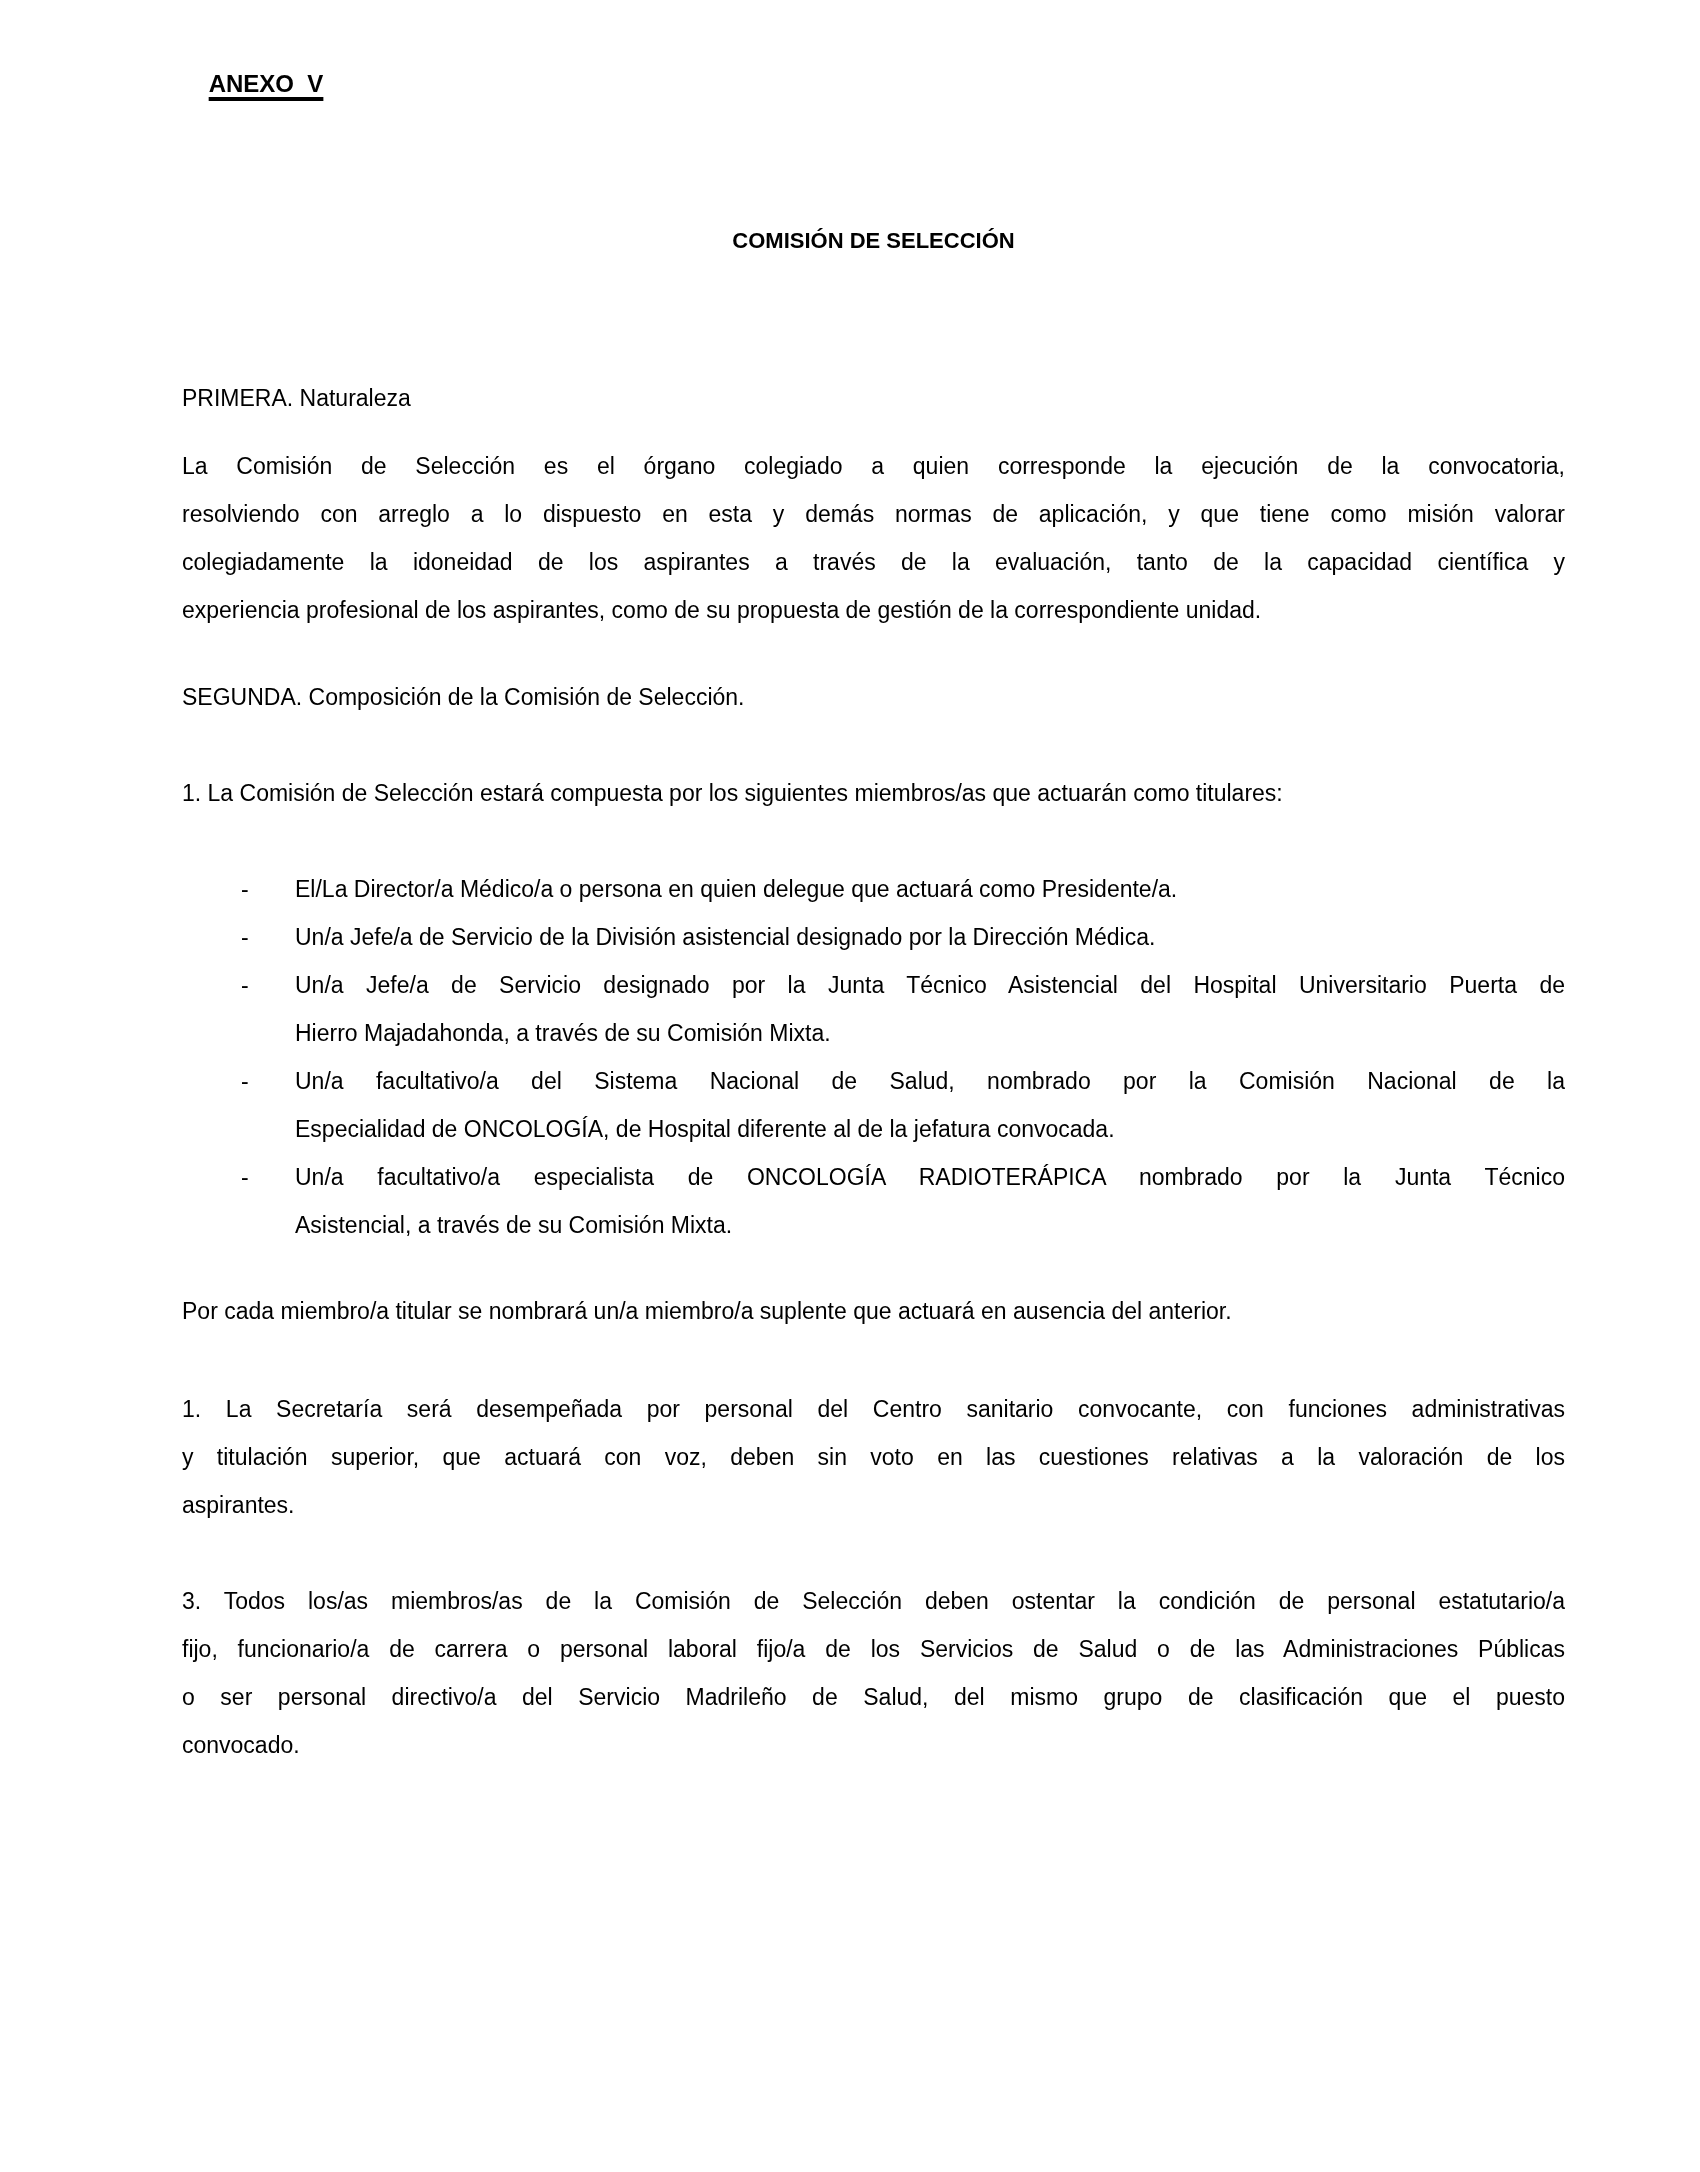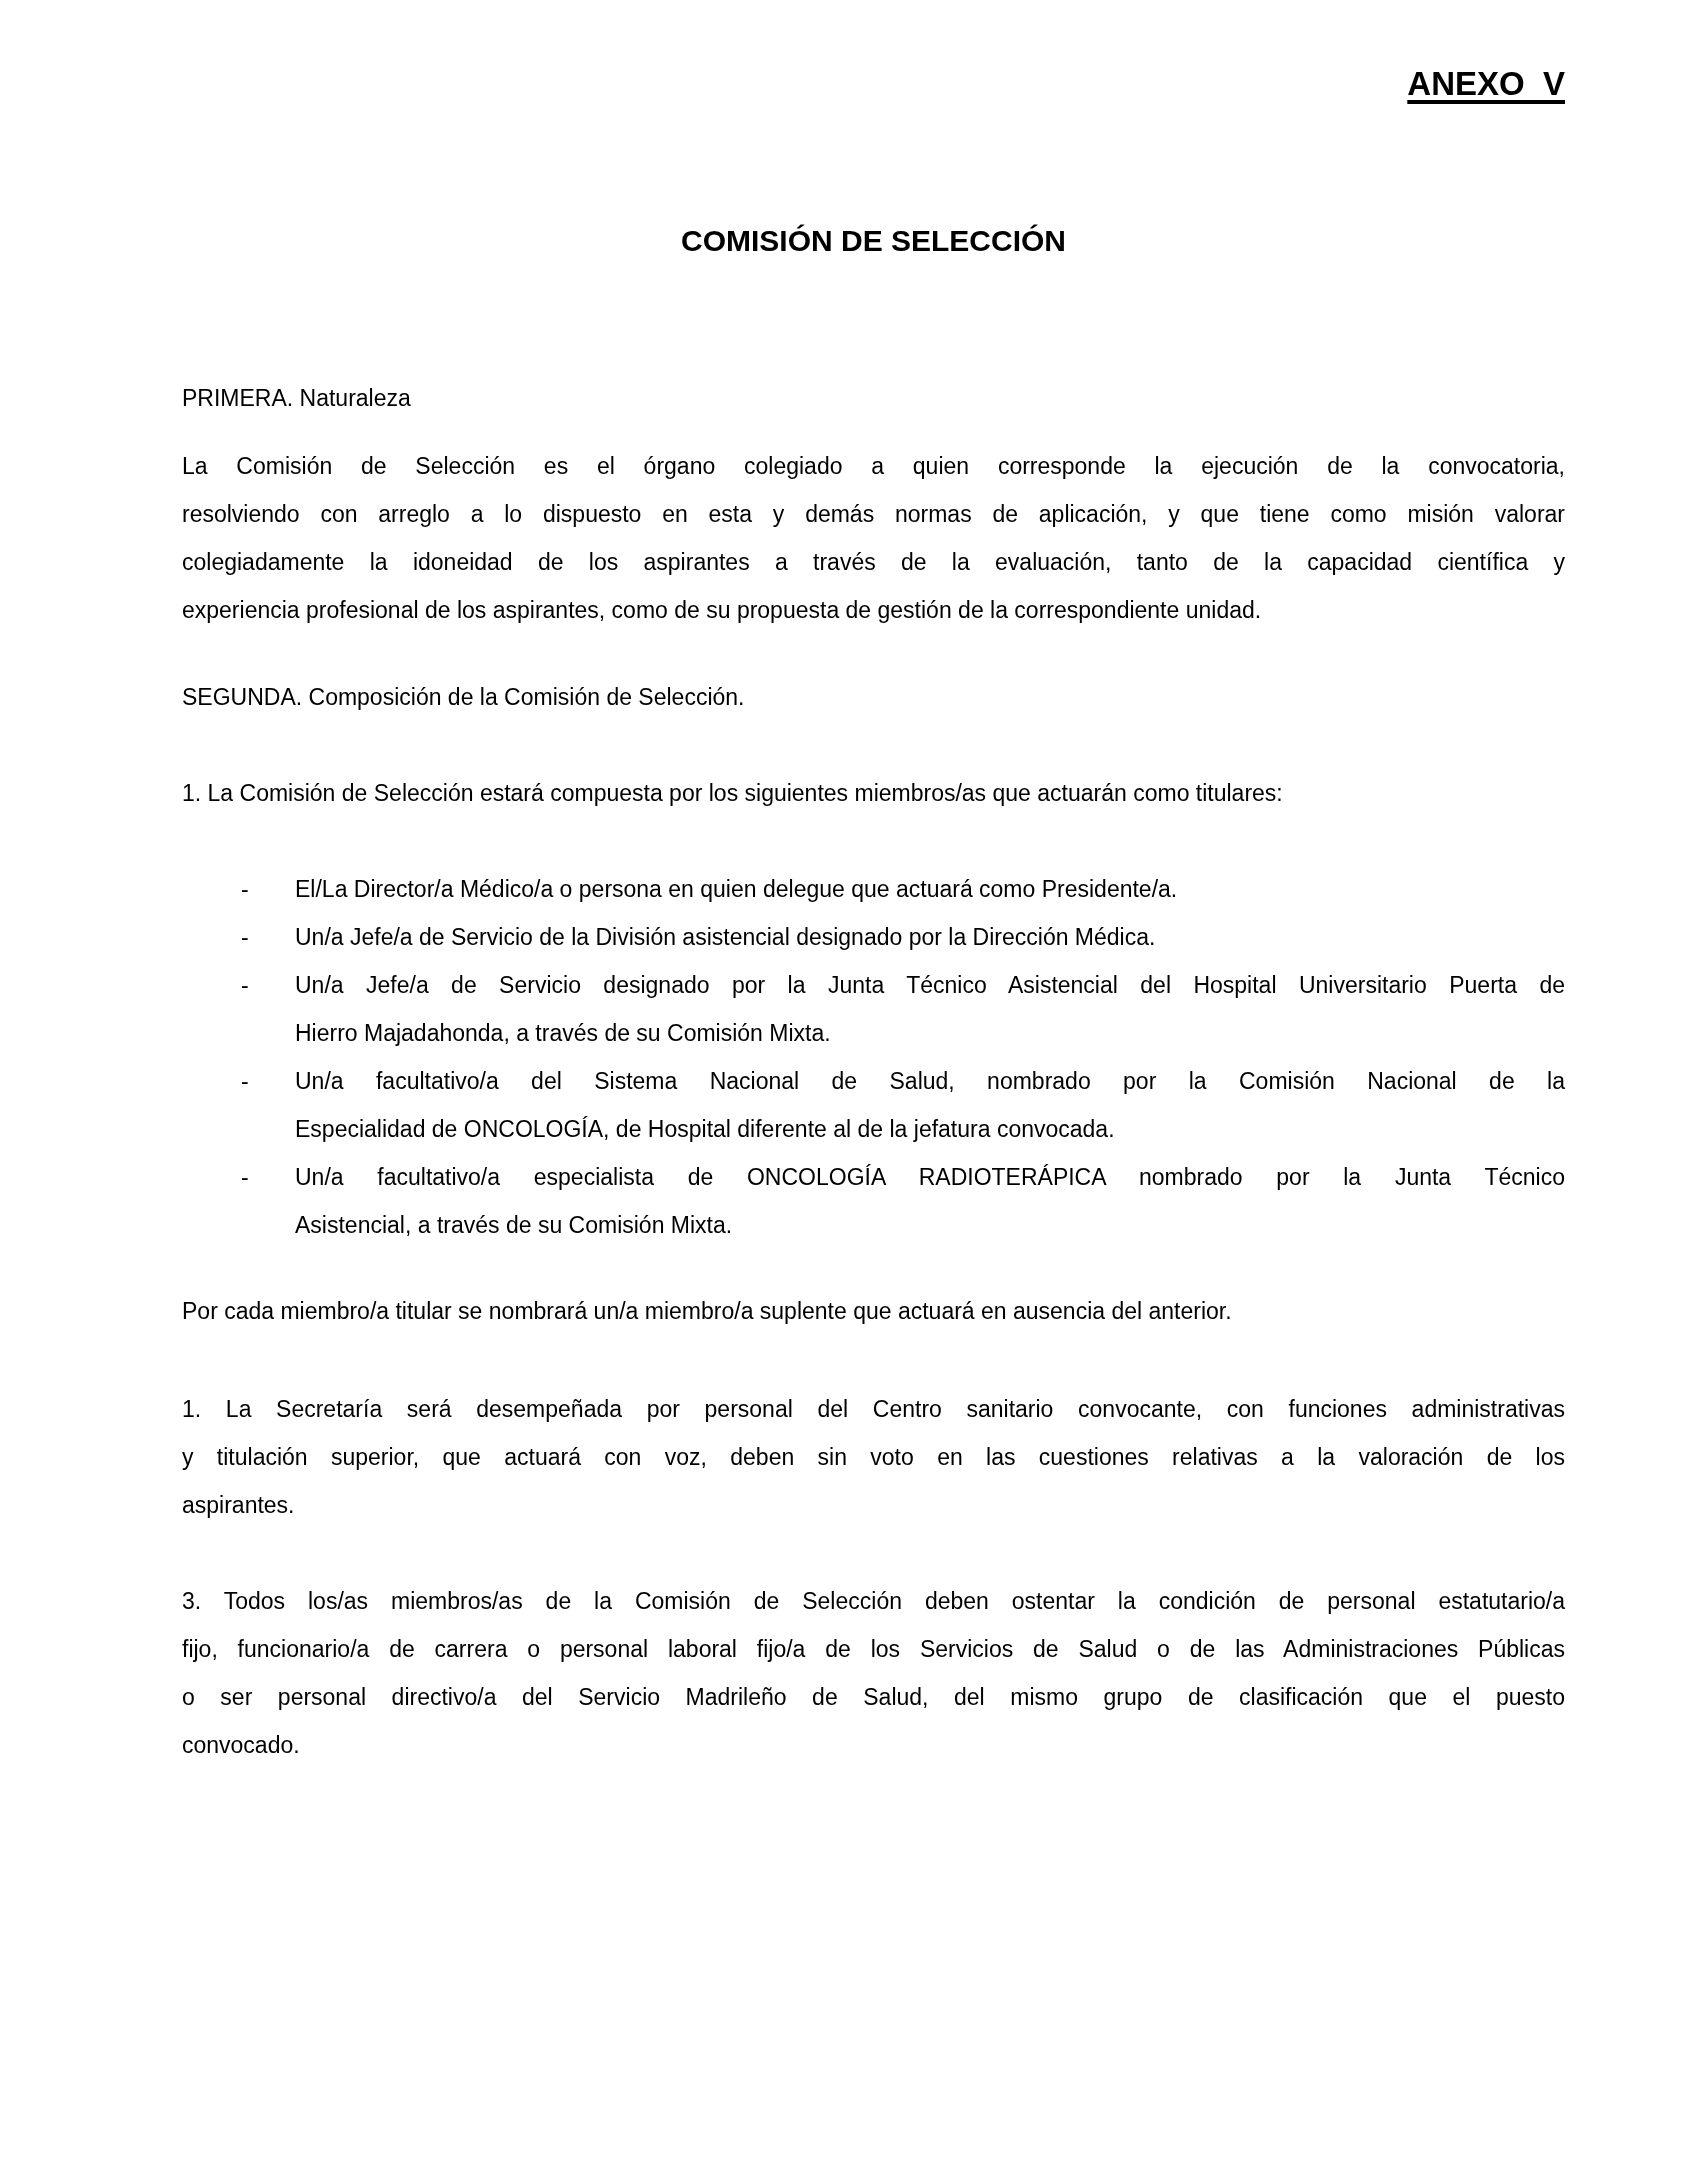--- a/index.html
+++ b/index.html
@@ -11,34 +11,34 @@
     padding: 0 135px 0 182px;
     background: #ffffff;
     color: #000000;
     font-family: "Liberation Sans", sans-serif;
     font-size: 23px;
     line-height: 48px;
     overflow: hidden;
   }
   .title {
     margin-top: 12px;
-    text-align: right;
-    font-size: 33px;
+    text-align: left;
+    font-size: 24px;
     font-weight: bold;
     white-space: pre-wrap;
   }
   .u {
     text-decoration: underline;
     text-decoration-thickness: 3.8px;
     text-underline-offset: 5.3px;
   }
   .subtitle {
     margin-top: 61px;
     text-align: center;
-    font-size: 30px;
+    font-size: 22px;
     font-weight: bold;
   }
   .h { font-weight: normal; }
   .para .ln, .item .ln {
     text-align: justify;
     height: 48px;
     overflow: hidden;
   }
   .jl { text-align-last: justify; }
   .list .item {

